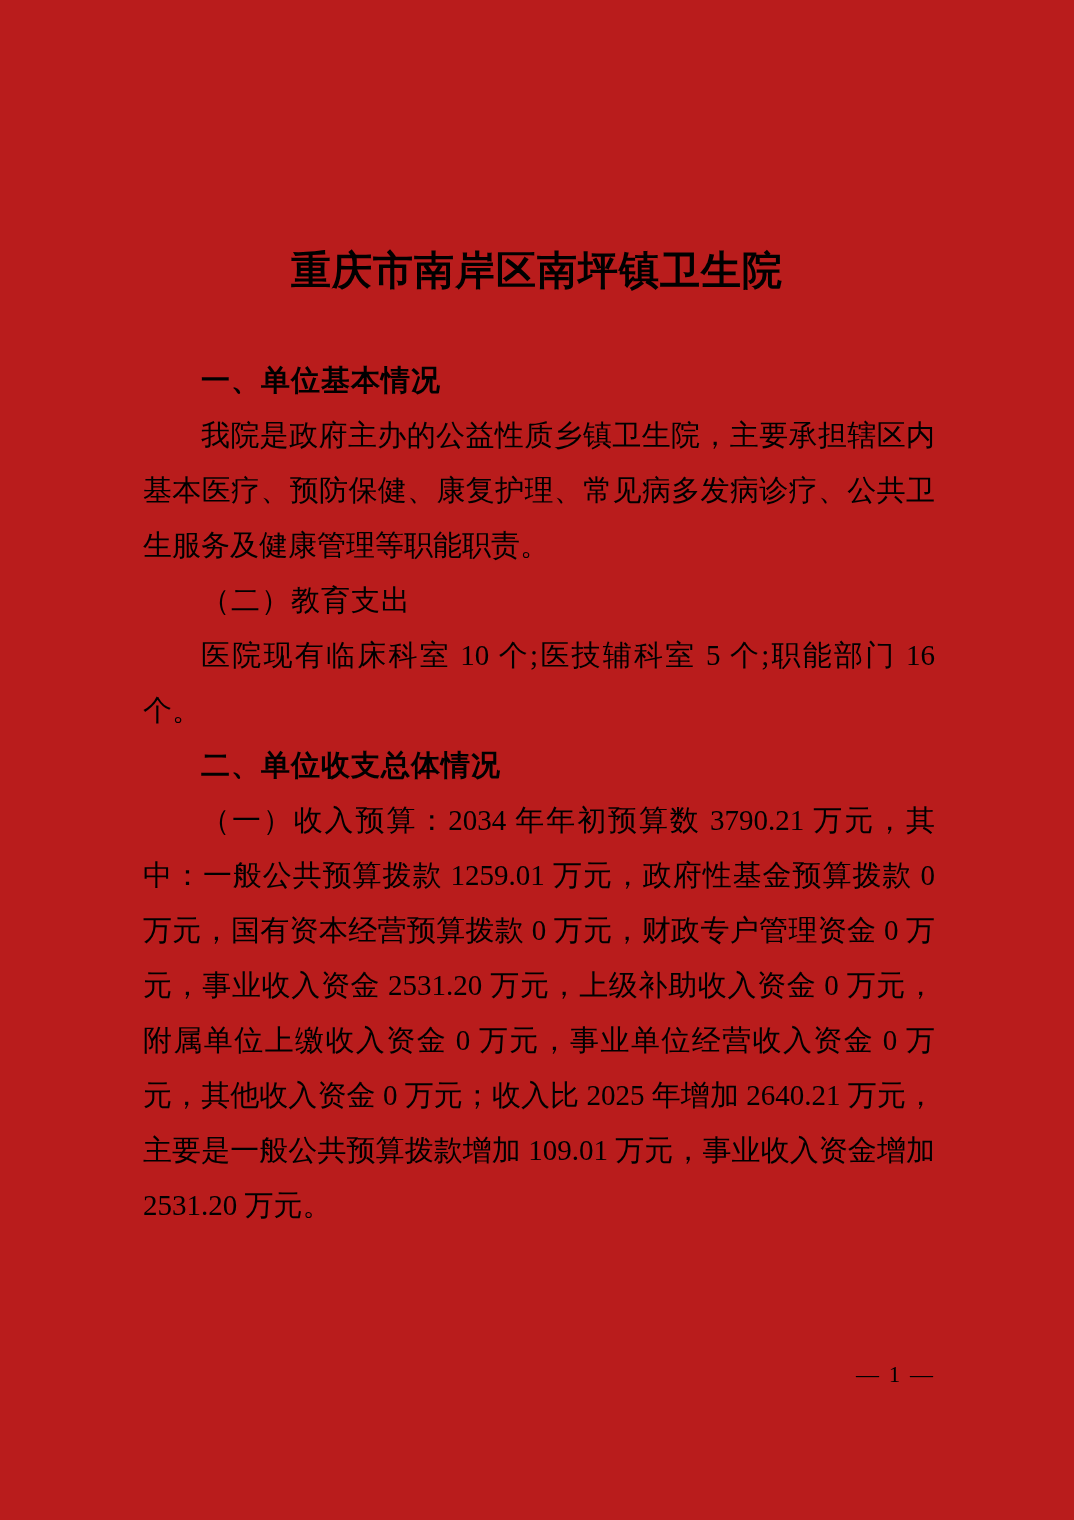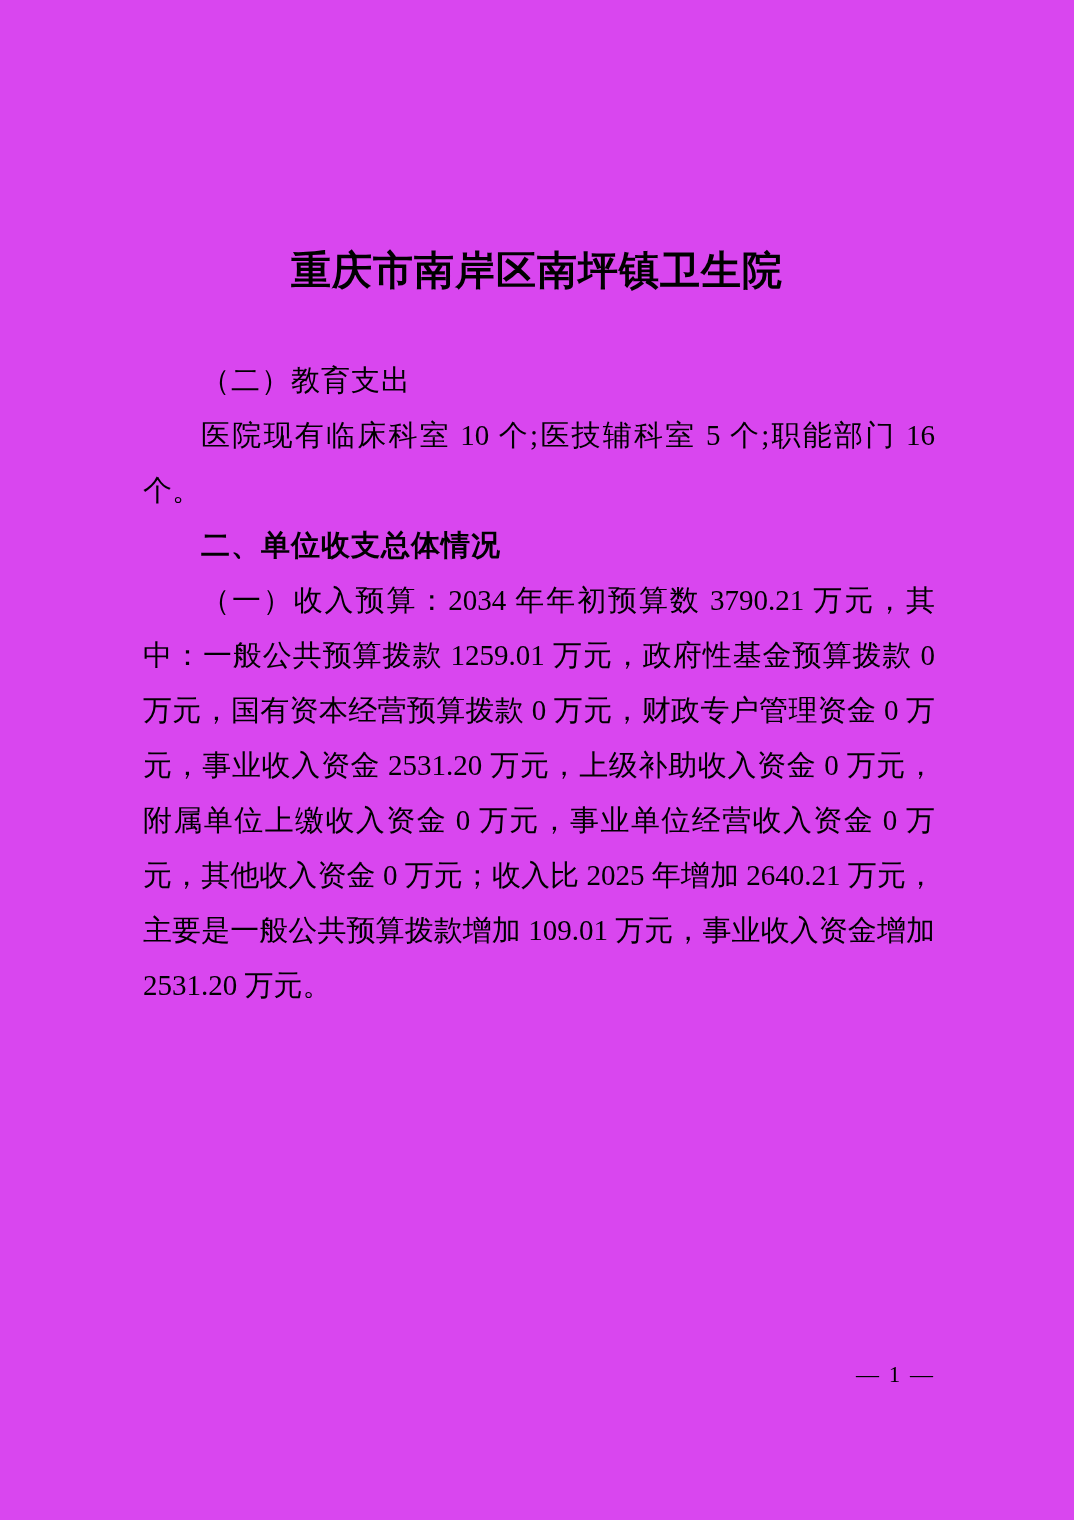--- a/index.html
+++ b/index.html
@@ -4,21 +4,21 @@
 <style>
   html, body {
     margin: 0;
     padding: 0;
     background: #ffffff;
   }
   .page {
     position: relative;
     width: 1074px;
     height: 1520px;
-    background: #d946ef;
+    background: #b91c1c;
     color: #000000;
     overflow: hidden;
     font-family: "Liberation Serif", "DejaVu Serif", serif;
   }
   .doc-title {
     padding-top: 242px;
     text-align: center;
     font-family: "Liberation Serif", "DejaVu Serif", serif;
     font-weight: bold;
     font-size: 40px;
@@ -71,22 +71,24 @@
 <body>
 
 <div class="page">
 
   <div class="doc-title">
     <div>重庆市南岸区南坪镇卫生院</div>
   </div>
 
   <div class="content">
 
+    <h2 class="sec-heading">一、单位基本情况</h2>
 
 
+    <p class="para">我院是政府主办的公益性质乡镇卫生院，主要承担辖区内基本医疗、预防保健、康复护理、常见病多发病诊疗、公共卫生服务及健康管理等职能职责。</p>
 
     <h3 class="sub-heading">（二）教育支出</h3>
 
     <p class="para">医院现有临床科室 10 个;医技辅科室 5 个;职能部门 16 个。</p>
 
     <h2 class="sec-heading">二、单位收支总体情况</h2>
 
     <p class="para">（一）收入预算：2034 年年初预算数 3790.21 万元，其中：一般公共预算拨款 1259.01 万元，政府性基金预算拨款 0 万元，国有资本经营预算拨款 0 万元，财政专户管理资金 0 万元，事业收入资金 2531.20 万元，上级补助收入资金 0 万元，附属单位上缴收入资金 0 万元，事业单位经营收入资金 0 万元，其他收入资金 0 万元；收入比 2025 年增加 2640.21 万元，主要是一般公共预算拨款增加 109.01 万元，事业收入资金增加 2531.20 万元。</p>
 
 

